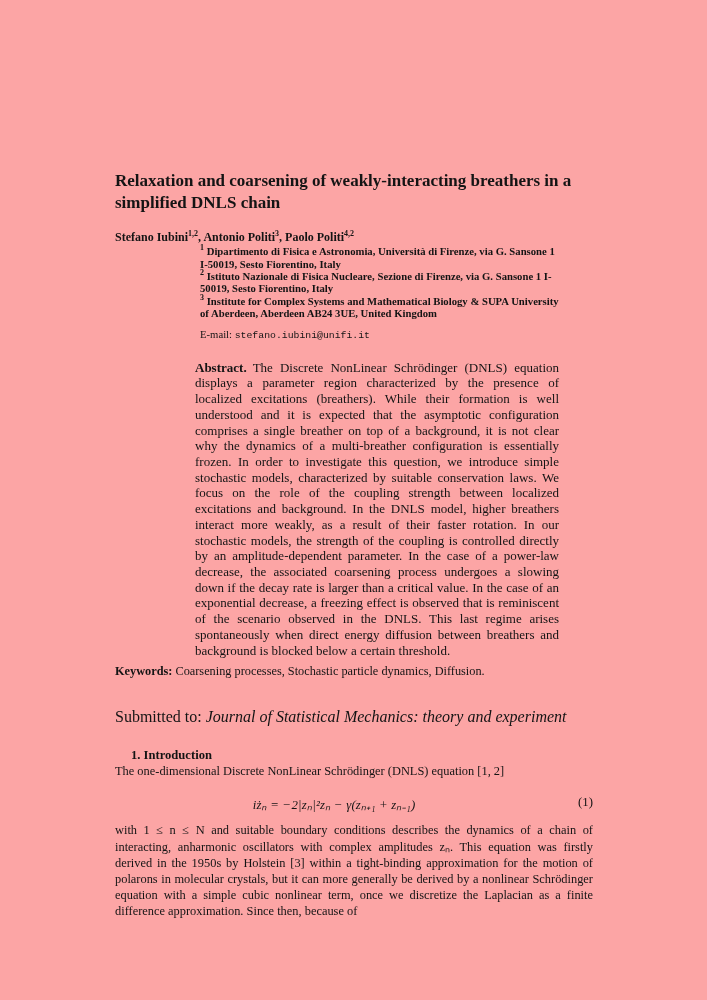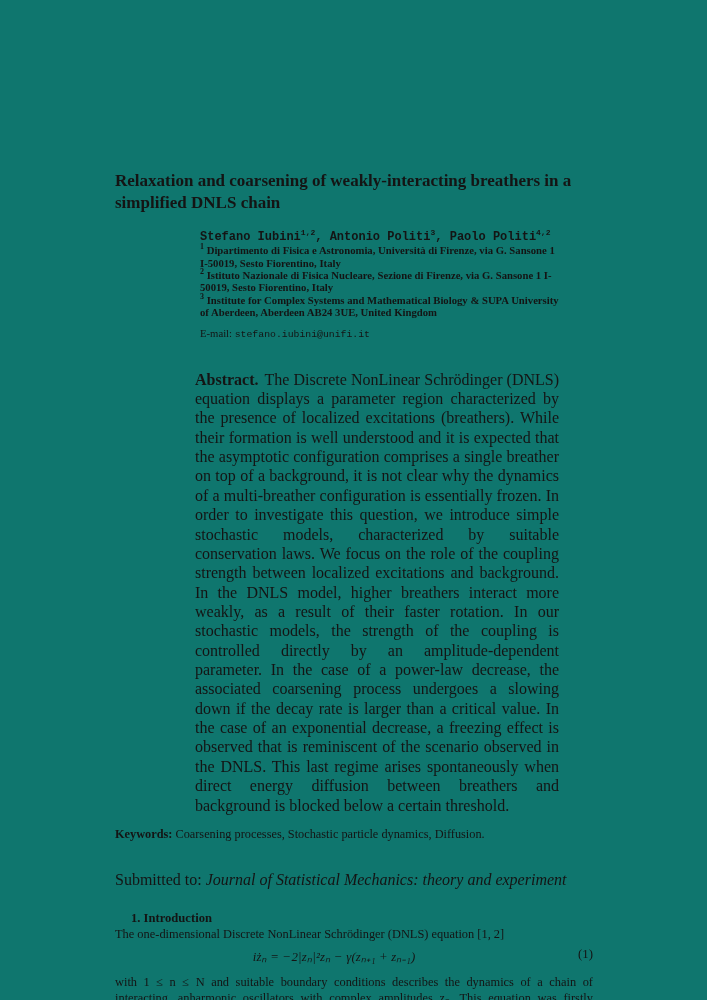--- a/index.html
+++ b/index.html
@@ -2,45 +2,45 @@
 <html><head>
 <meta charset="utf-8">
 <style>
   * { margin: 0; padding: 0; box-sizing: border-box; }
   html, body { background: #ffffff; }
   body {
     width: 707px; height: 1000px;
     font-family: "Liberation Serif", serif;
     color: #141414;
   }
-  .page { position: relative; width: 707px; height: 1000px; background: #0f766e; overflow: hidden; }
+  .page { position: relative; width: 707px; height: 1000px; background: #fca5a5; overflow: hidden; }
   .content { position: absolute; left: 115px; top: 170px; width: 478px; }
 
   .title { font-size: 17px; font-weight: bold; line-height: 1.3; }
 
-  .authors { margin-top: 16px; margin-left: 85px; font-size: 12px; font-weight: bold; font-family: Liberation Mono, monospace; }
+  .authors { margin-top: 16px; font-size: 12px; font-weight: bold; }
   sup { font-size: 8px; vertical-align: super; line-height: 0; }
 
   .affils { margin-left: 85px; width: 362px; font-size: 10.7px; line-height: 1.16; font-weight: bold; }
   .email { margin-top: 8px; margin-left: 85px; font-size: 10.7px; }
   .mono { font-family: Liberation Mono, monospace; font-size: 9.8px; }
 
-  .abstract { margin-top: 30px; margin-left: 80px; width: 364px; font-size: 16px; line-height: 1.21; text-align: justify; }
+  .abstract { margin-top: 19px; margin-left: 80px; width: 364px; font-size: 13px; line-height: 1.21; text-align: justify; }
   .abstract b { margin-right: 6px; }
 
-  .keywords { margin-top: 12px; font-size: 12.3px; }
+  .keywords { margin-top: 6px; font-size: 12.3px; }
   .submitted { margin-top: 29px; font-size: 16px; }
   .submitted i { font-style: italic; }
 
   .section-heading { margin-top: 22px; font-size: 12.6px; font-weight: bold; margin-left: 16px; }
 
   .body-p { margin-top: 0; font-size: 12.4px; line-height: 1.3; text-align: justify; }
   .body-p.tight { margin-top: 9px; }
 
-  .equation-row { position: relative; margin-top: 5px; margin-bottom: 2px; font-size: 12.8px; text-align: center; padding-right: 40px; }
+  .equation-row { position: relative; margin-top: 16px; margin-bottom: 2px; font-size: 12.8px; text-align: center; padding-right: 40px; }
   .eq { font-style: italic; letter-spacing: 0.2px; }
   .eq-num { position: absolute; right: 0; top: 0; font-style: normal; }
 </style>
 </head>
 <body>
 
 <div class="page">
   <main class="content">
 
     <h1 class="title">Relaxation and coarsening of weakly-interacting breathers in a simplified DNLS chain</h1>

